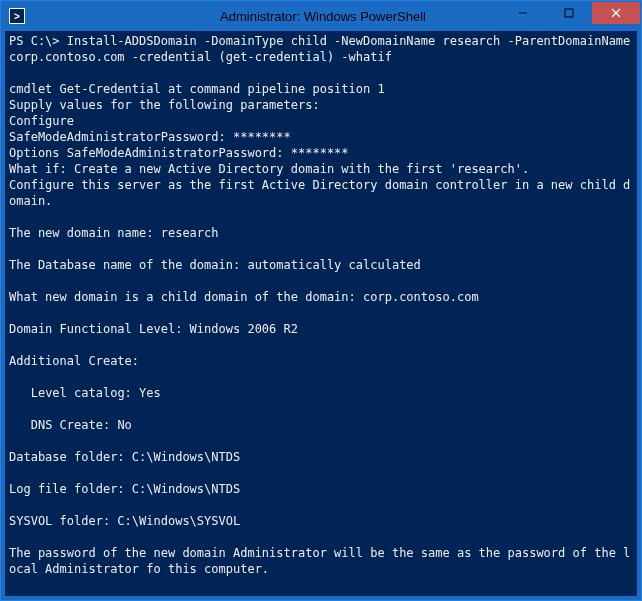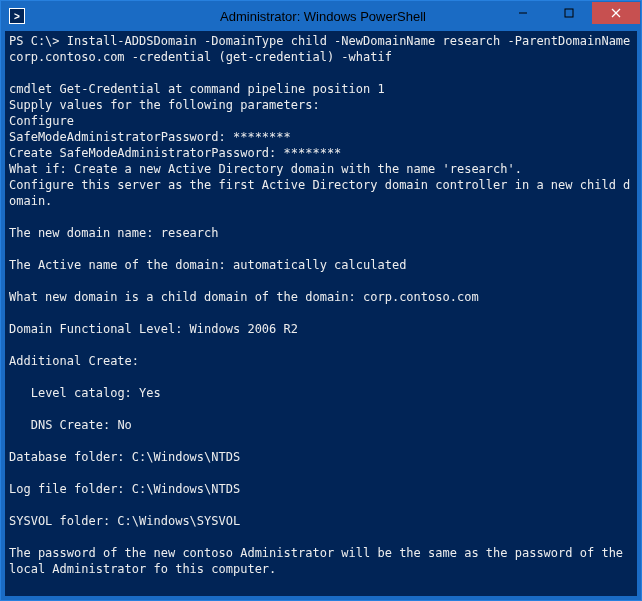--- a/index.html
+++ b/index.html
@@ -113,41 +113,41 @@
           </svg>
       </div>
     </div>
   </div>
   <div class="terminal"><span class="prompt">PS C:\&gt; </span><span>Install-ADDSDomain -DomainType child -NewDomainName research -ParentDomainName corp.contoso.com -credential (get-credential) -whatif</span>
 
 <span>cmdlet Get-Credential at command pipeline position 1</span>
 <span>Supply values for the following parameters:</span>
 <span>Configure</span>
 <span>SafeModeAdministratorPassword: ********</span>
-<span>Create SafeModeAdministratorPassword: ********</span>
-<span>What if: Create a new Active Directory domain with the name 'research'.</span>
+<span>Options SafeModeAdministratorPassword: ********</span>
+<span>What if: Create a new Active Directory domain with the first 'research'.</span>
 <span>Configure this server as the first Active Directory domain controller in a new child domain.</span>
 
 <span>The new domain name: research</span>
 
-<span>The Active name of the domain: automatically calculated</span>
+<span>The Database name of the domain: automatically calculated</span>
 
 <span>What new domain is a child domain of the domain: corp.contoso.com</span>
 
 <span>Domain Functional Level: Windows 2006 R2</span>
 
 <span>Additional Create:</span>
 
 <span>   Level catalog: Yes</span>
 
 <span>   DNS Create: No</span>
 
 <span>Database folder: C:\Windows\NTDS</span>
 
 <span>Log file folder: C:\Windows\NTDS</span>
 
 <span>SYSVOL folder: C:\Windows\SYSVOL</span>
 
-<span>The password of the new contoso Administrator will be the same as the password of the local Administrator fo this computer.</span>
+<span>The password of the new domain Administrator will be the same as the password of the local Administrator fo this computer.</span>
 
 <span class="prompt">PS C:\&gt;</span>
 </div>
 </div>
 
 </body></html>

